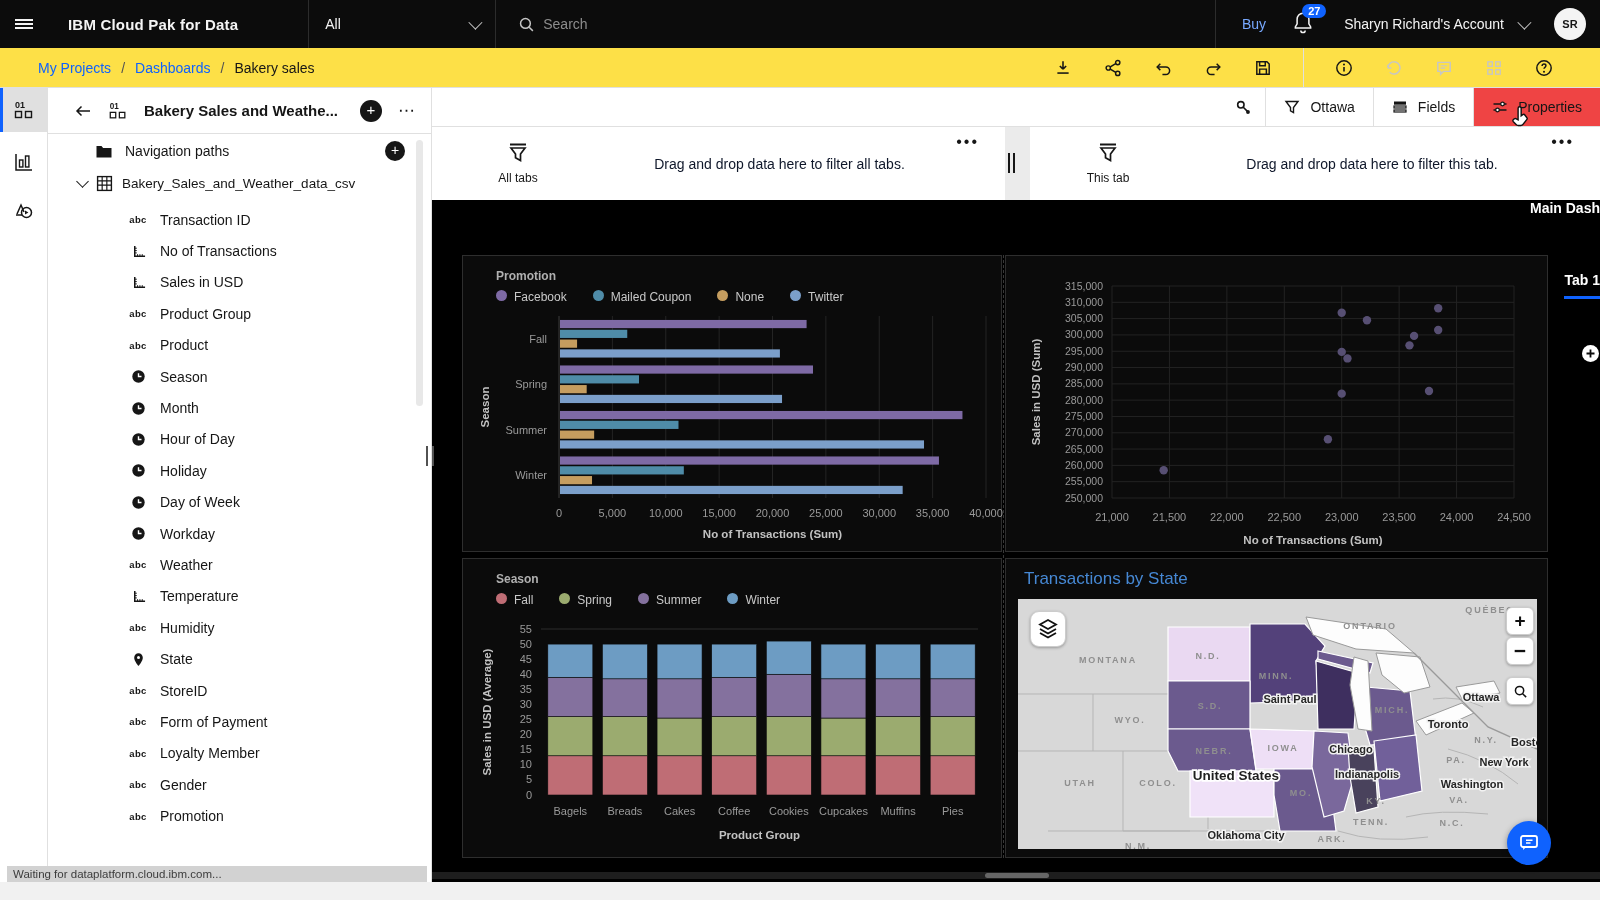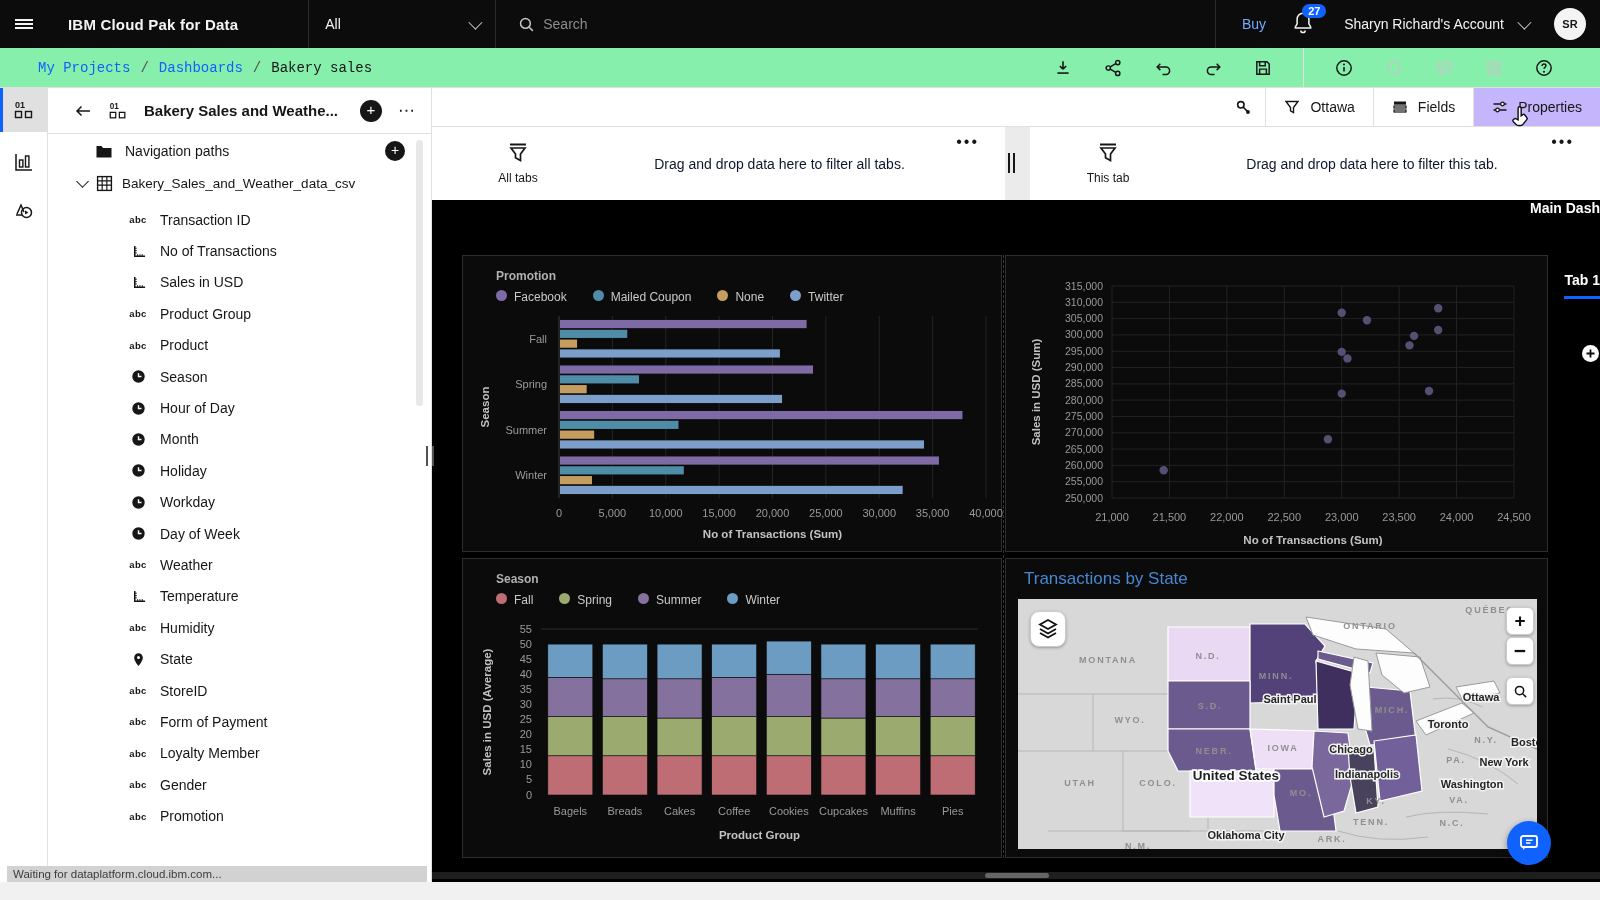--- a/index.html
+++ b/index.html
@@ -18,21 +18,21 @@
   .hdr .search { flex:1; display:flex; align-items:center; gap:8px; padding-left:22px; height:48px; }
   .hdr .search .ph { color:#8d8d8d; font-size:14px; }
   .h-right { display:flex; align-items:center; height:48px; border-left:1px solid #2c2c2c; padding:0 14px 0 26px; gap:26px; }
   .buy { color:#78a9ff; font-size:14px; cursor:pointer; }
   .bellwrap { position:relative; width:26px; height:26px; cursor:pointer; }
   .badge { position:absolute; top:-7px; left:10px; background:#0f62fe; color:#fff; font-size:11px; font-weight:bold; border-radius:9px; padding:1px 6px; }
   .acct { display:flex; align-items:center; gap:14px; font-size:14px; cursor:pointer; }
   .avatar { width:32px; height:32px; border-radius:50%; background:#f4f4f4; color:#161616; font-size:11px; font-weight:bold; display:flex; align-items:center; justify-content:center; }
 
   
-  .crumbbar { position:absolute; left:0; top:48px; width:1600px; height:40px; background:#86efac; border-bottom:1px solid #e0e0e0; display:flex; align-items:center;font-family:Liberation Mono, monospace; }
+  .crumbbar { position:absolute; left:0; top:48px; width:1600px; height:40px; background:#fde047; border-bottom:1px solid #e0e0e0; display:flex; align-items:center; }
   .crumbs { margin-left:38px; font-size:14px; display:flex; gap:10px; align-items:center; }
   .crumbs a { color:#0f62fe; text-decoration:none; cursor:pointer; }
   .crumbs .sep { color:#525252; }
   .crumbs .cur { color:#161616; }
   .actions { position:absolute; right:46px; top:0; height:40px; display:flex; align-items:center; gap:30px; }
   .aicon { width:20px; height:20px; display:flex; align-items:center; justify-content:center; cursor:pointer; }
   .vdiv { width:1px; height:40px; background:#e0e0e0; }
 
   
   .rail { position:absolute; left:0; top:88px; width:48px; height:794px; background:#fff; border-right:1px solid #e0e0e0; }
@@ -53,21 +53,21 @@
   .flist li { height:31.4px; display:flex; align-items:center; padding-left:80px; gap:12px; font-size:14px; color:#161616; cursor:grab; }
   .fi { width:20px; height:16px; flex:0 0 20px; display:inline-flex; align-items:center; justify-content:center; }
   .fi-abc { font-size:9.5px; font-weight:bold; color:#161616; letter-spacing:.3px; }
   .dp-scroll { position:absolute; left:368px; top:52px; width:7px; height:266px; background:#e8e8e8; border-radius:4px; }
   .panel-grip { position:absolute; left:426px; top:446px; width:8px; height:20px; border-left:2px solid #525252; border-right:2px solid #525252; z-index:5; }
 
   
   .main { position:absolute; left:432px; top:88px; width:1168px; height:794px; background:#fff; }
   .tb-row { height:39px; border-bottom:1px solid #e0e0e0; display:flex; justify-content:flex-end; align-items:stretch; }
   .tb-btn { display:flex; align-items:center; gap:10px; padding:0 18px; font-size:14px; color:#161616; cursor:pointer; }
-  .tb-btn.active { background:#c4b5fd; }
+  .tb-btn.active { background:#ef4444; }
   .keybtn { width:44px; display:flex; align-items:center; justify-content:center; cursor:pointer; }
   .vdiv2 { width:1px; background:#e0e0e0; }
 
   .filt-row { height:73px; display:flex; background:#fff; }
   .fzone { display:flex; align-items:center; position:relative; }
   .fzone .fstack { margin-left:42px; width:72px; text-align:center; }
   .fzone .fstack .flab { font-size:12px; color:#161616; margin-top:2px; }
   .fzone .hint { flex:1; text-align:center; color:#0f172a; font-size:14px; }
   .fzone .zdots { position:absolute; top:6px; right:26px; color:#161616; font-size:16px; letter-spacing:2px; cursor:pointer; }
   .fz1 { flex:0 0 565px; margin-left:8px; }
@@ -331,57 +331,57 @@
           </span>
           <span>Season</span>
         </li>
         <li>
           <span class="fi">
             <svg width="15" height="15" viewBox="0 0 16 16">
               <circle cx="8" cy="8" r="6.6" fill="#161616"></circle>
               <path d="M8 4.4V8h3.2" stroke="#fff" stroke-width="1.5" fill="none"></path>
             </svg>
           </span>
-          <span>Hour of Day</span>
+          <span>Month</span>
         </li>
         <li>
           <span class="fi">
             <svg width="15" height="15" viewBox="0 0 16 16">
               <circle cx="8" cy="8" r="6.6" fill="#161616"></circle>
               <path d="M8 4.4V8h3.2" stroke="#fff" stroke-width="1.5" fill="none"></path>
             </svg>
           </span>
-          <span>Month</span>
+          <span>Hour of Day</span>
         </li>
         <li>
           <span class="fi">
             <svg width="15" height="15" viewBox="0 0 16 16">
               <circle cx="8" cy="8" r="6.6" fill="#161616"></circle>
               <path d="M8 4.4V8h3.2" stroke="#fff" stroke-width="1.5" fill="none"></path>
             </svg>
           </span>
           <span>Holiday</span>
         </li>
         <li>
           <span class="fi">
             <svg width="15" height="15" viewBox="0 0 16 16">
               <circle cx="8" cy="8" r="6.6" fill="#161616"></circle>
               <path d="M8 4.4V8h3.2" stroke="#fff" stroke-width="1.5" fill="none"></path>
             </svg>
           </span>
-          <span>Workday</span>
+          <span>Day of Week</span>
         </li>
         <li>
           <span class="fi">
             <svg width="15" height="15" viewBox="0 0 16 16">
               <circle cx="8" cy="8" r="6.6" fill="#161616"></circle>
               <path d="M8 4.4V8h3.2" stroke="#fff" stroke-width="1.5" fill="none"></path>
             </svg>
           </span>
-          <span>Day of Week</span>
+          <span>Workday</span>
         </li>
         <li>
           <span class="fi">
             <span class="fi-abc">abc</span>
           </span>
           <span>Weather</span>
         </li>
         <li>
           <span class="fi">
             <svg width="15" height="15" viewBox="0 0 16 16">

